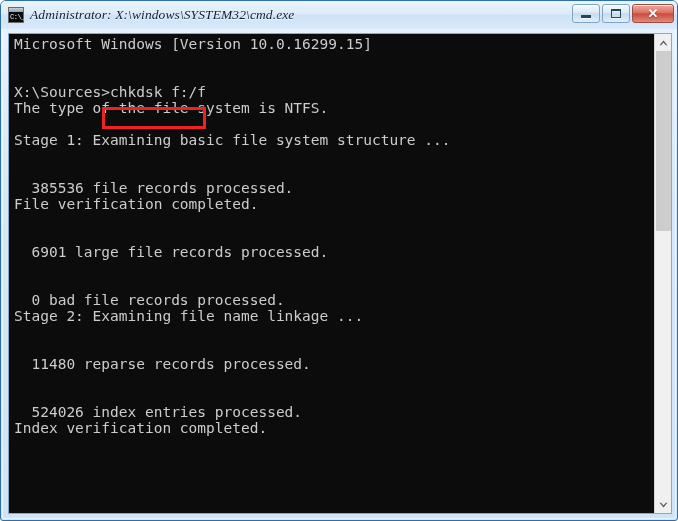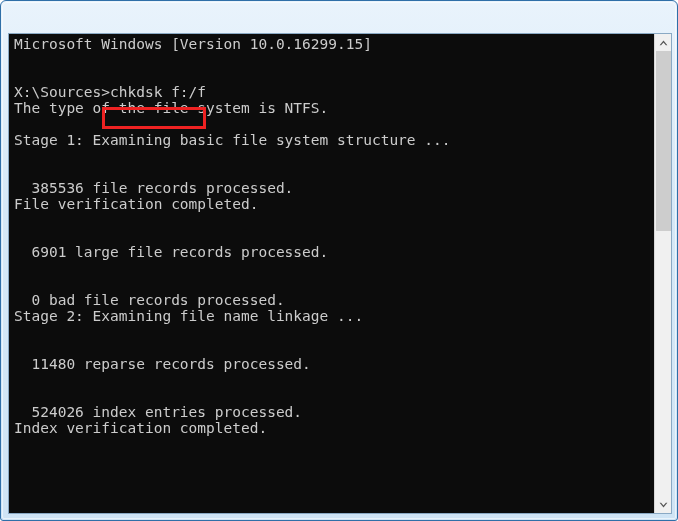--- a/index.html
+++ b/index.html
@@ -228,20 +228,39 @@
     width: 16px;
     bottom: 17px;
     background: #f0f0f0;
   }
 </style>
 </head>
 <body>
 
 <div class="window">
 
+  <div class="titlebar">
+    <div class="app-icon">
+      <div class="icon-caption"></div>
+      <div class="icon-prompt">C:\_</div>
+    </div>
+    <div class="title-text">Administrator: X:\windows\SYSTEM32\cmd.exe</div>
+
+    <div class="win-buttons">
+      <div class="win-btn">
+        <div class="glyph-min"></div>
+      </div>
+      <div class="win-btn">
+        <div class="glyph-max"></div>
+      </div>
+      <div class="win-btn close">
+        <div class="glyph-close">✕</div>
+      </div>
+    </div>
+  </div>
 
   <div class="client">
 
     <div class="console">
       <div class="console-lines" id="console-lines"><div class="cline">Microsoft Windows [Version 10.0.16299.15]</div><div class="cline blank">&nbsp;</div><div class="cline blank">&nbsp;</div><div class="cline">X:\Sources&gt;chkdsk f:/f</div><div class="cline">The type of the file system is NTFS.</div><div class="cline blank">&nbsp;</div><div class="cline">Stage 1: Examining basic file system structure ...</div><div class="cline blank">&nbsp;</div><div class="cline blank">&nbsp;</div><div class="cline">  385536 file records processed.</div><div class="cline">File verification completed.</div><div class="cline blank">&nbsp;</div><div class="cline blank">&nbsp;</div><div class="cline">  6901 large file records processed.</div><div class="cline blank">&nbsp;</div><div class="cline blank">&nbsp;</div><div class="cline">  0 bad file records processed.</div><div class="cline">Stage 2: Examining file name linkage ...</div><div class="cline blank">&nbsp;</div><div class="cline blank">&nbsp;</div><div class="cline">  11480 reparse records processed.</div><div class="cline blank">&nbsp;</div><div class="cline blank">&nbsp;</div><div class="cline">  524026 index entries processed.</div><div class="cline">Index verification completed.</div><div class="cline blank">&nbsp;</div><div class="cline blank">&nbsp;</div></div>
 
       <div class="red-box" style="border-color: rgb(238, 34, 34);"></div>
     </div>
 
     <div class="vscroll">

